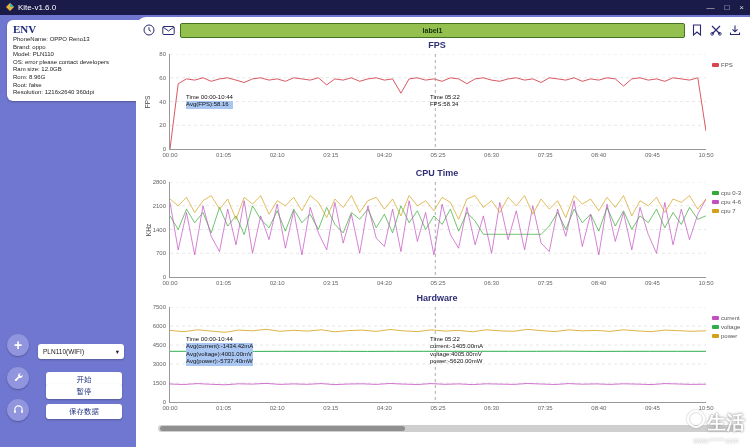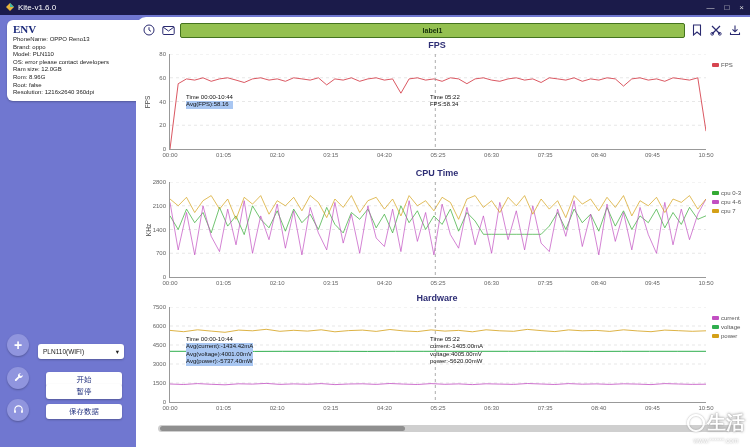--- a/index.html
+++ b/index.html
@@ -46,21 +46,21 @@
   .swatch{width:7px;height:4px;border-radius:1px;display:inline-block;}
   .tip{position:absolute;font-size:6px;line-height:7.6px;color:#111;white-space:nowrap;z-index:3;}
   .tip .hl{background:#a9c7f2;}
 
   
   .hscroll{position:absolute;top:408px;left:22px;width:584px;height:7px;background:#cfcfcf;border-radius:4px;cursor:pointer;}
   .hthumb{position:absolute;left:2px;top:1px;width:42%;height:5px;background:#8f8f8f;border-radius:3px;cursor:grab;}
 
   
   .watermark{position:absolute;right:5px;bottom:3px;text-align:center;pointer-events:none;opacity:.92;}
-  .wm-row{display:flex;align-items:center;gap:2px;justify-content:center;}
+  .wm-row{display:flex;align-items:flex-start;gap:2px;justify-content:center;}
   .wm-logo{width:18px;height:18px;border-radius:50%;border:2.5px solid #fff;box-sizing:border-box;box-shadow:0 0 2px #999, inset 0 0 2px #999;}
   .wm-text{font-size:19px;font-weight:bold;color:#fff;text-shadow:0 0 3px #888,0 0 1px #888;}
   .wm-url{font-size:6.5px;color:#fff;text-shadow:0 0 2px #888;margin-top:1px;}
 </style>
 </head>
 <body>
 
 <div class="titlebar">
   <div class="tb-left">
     <span>

